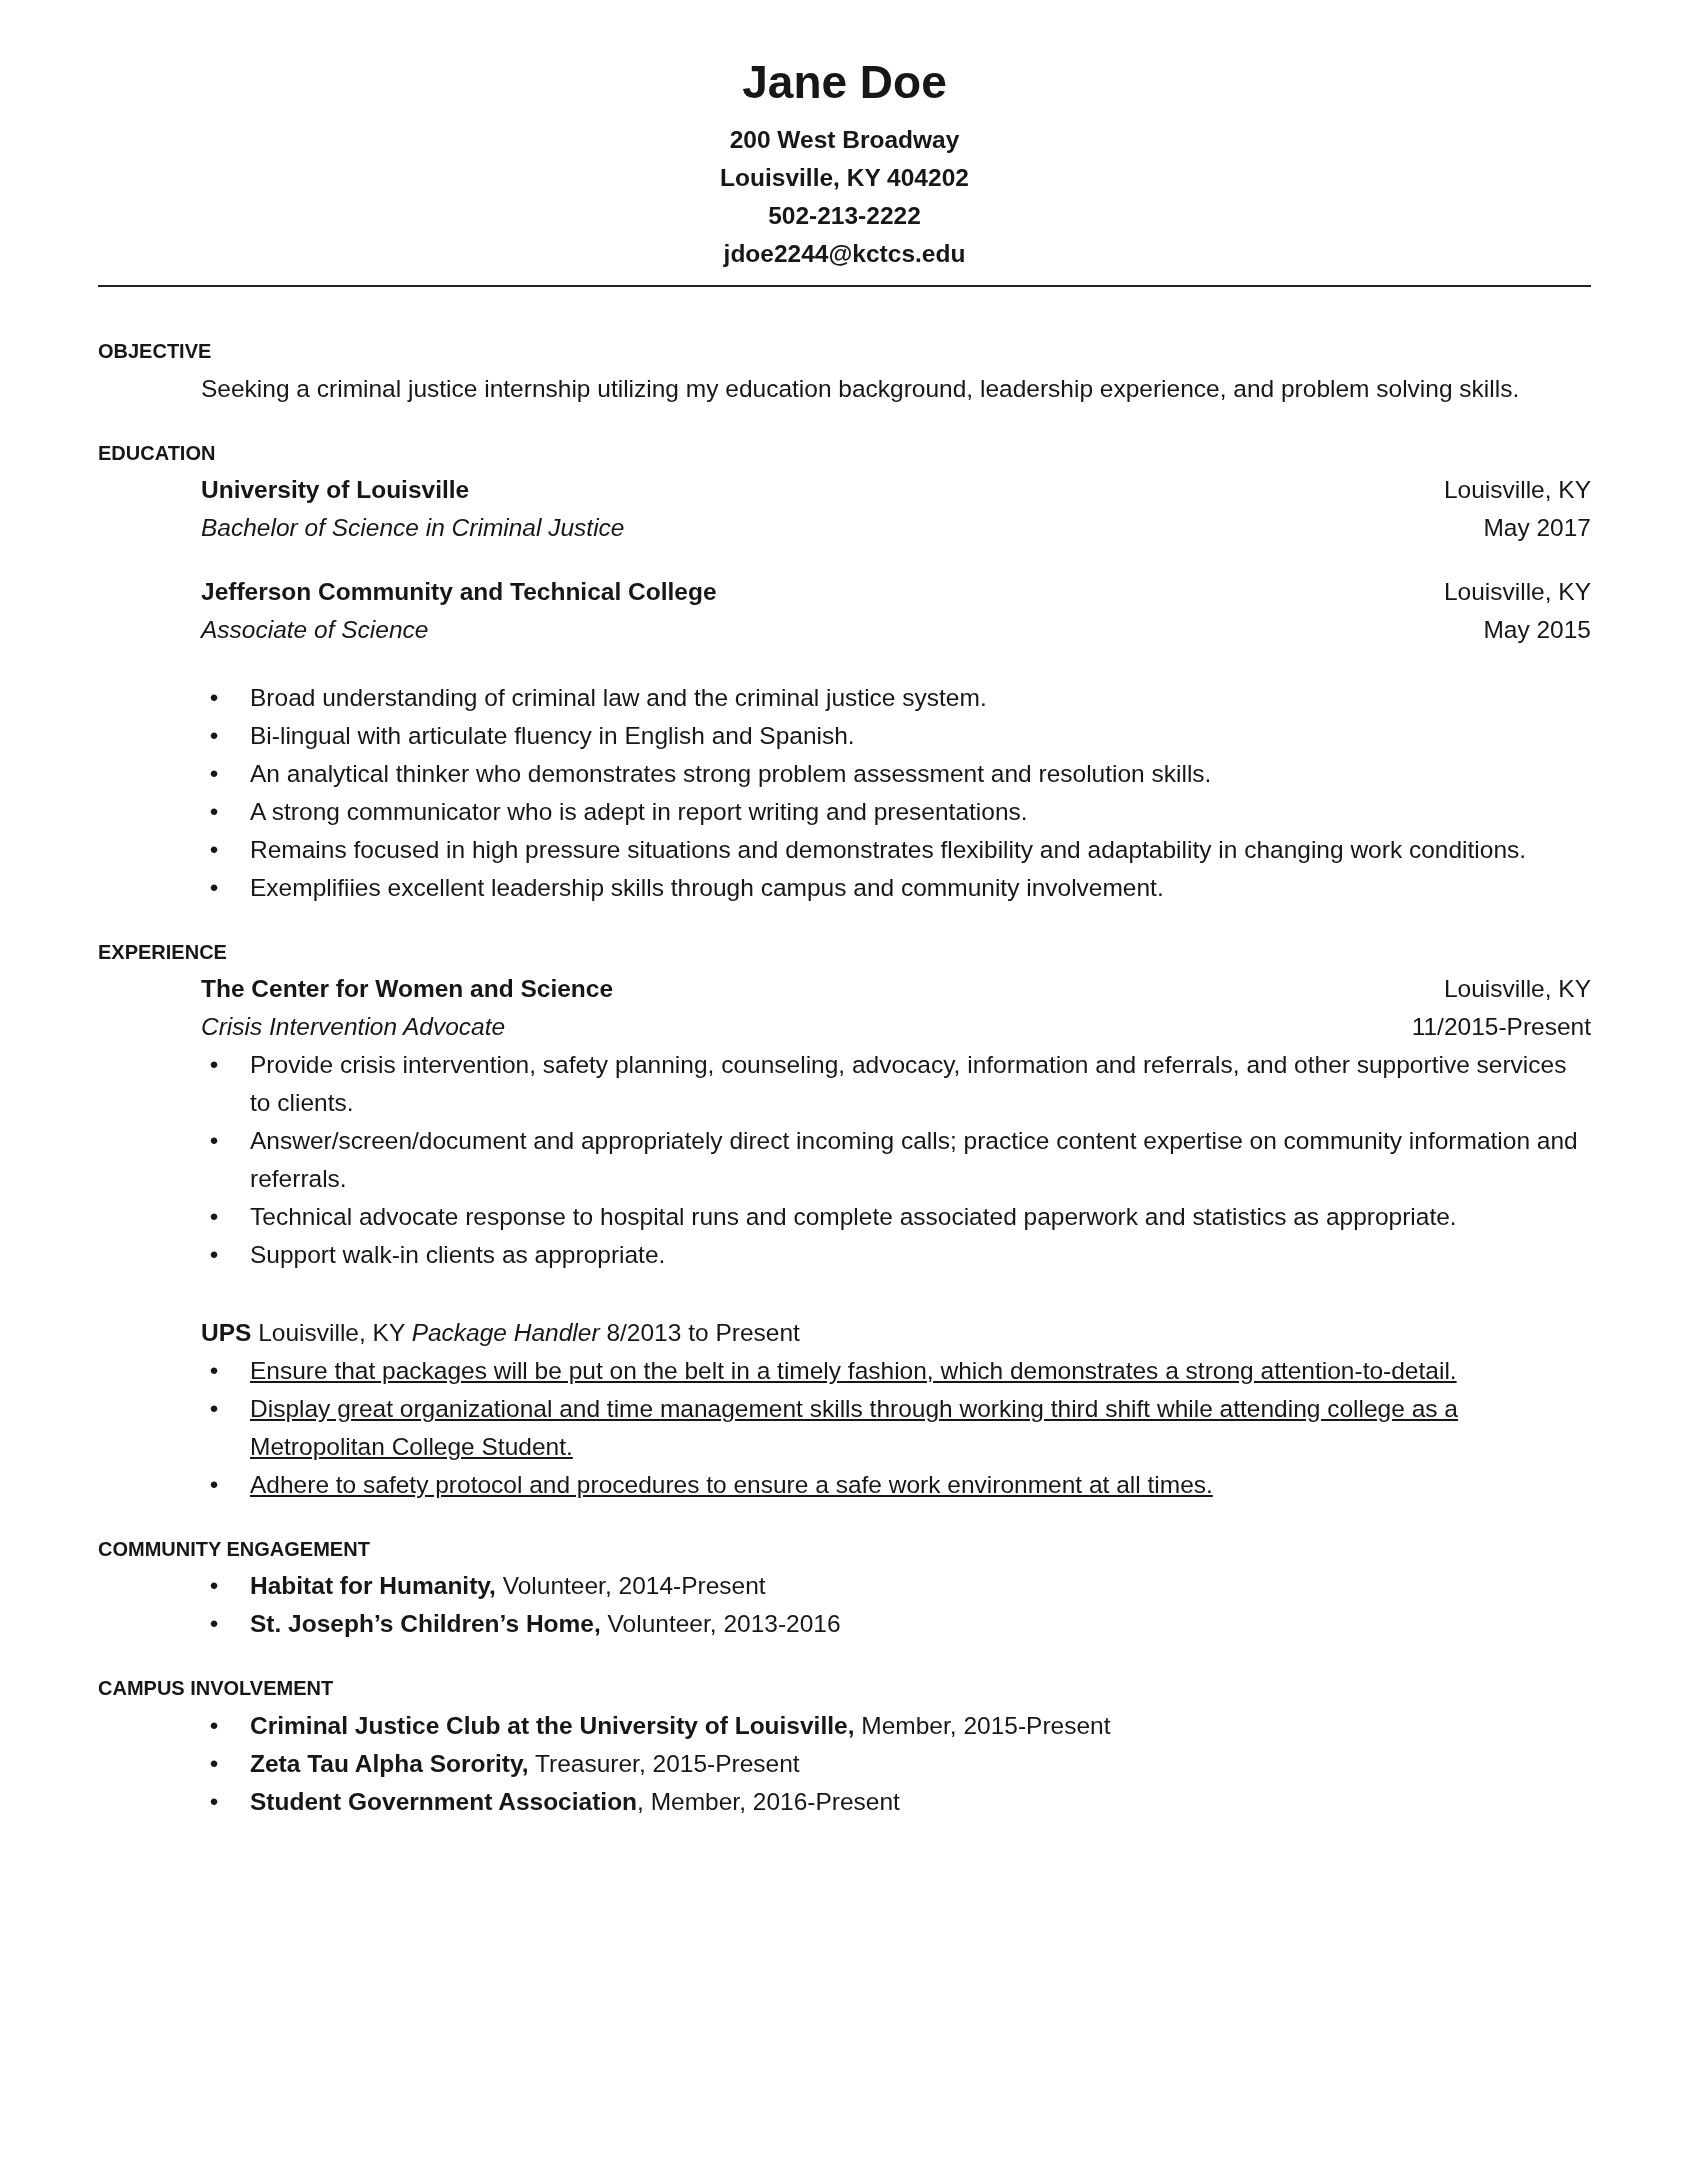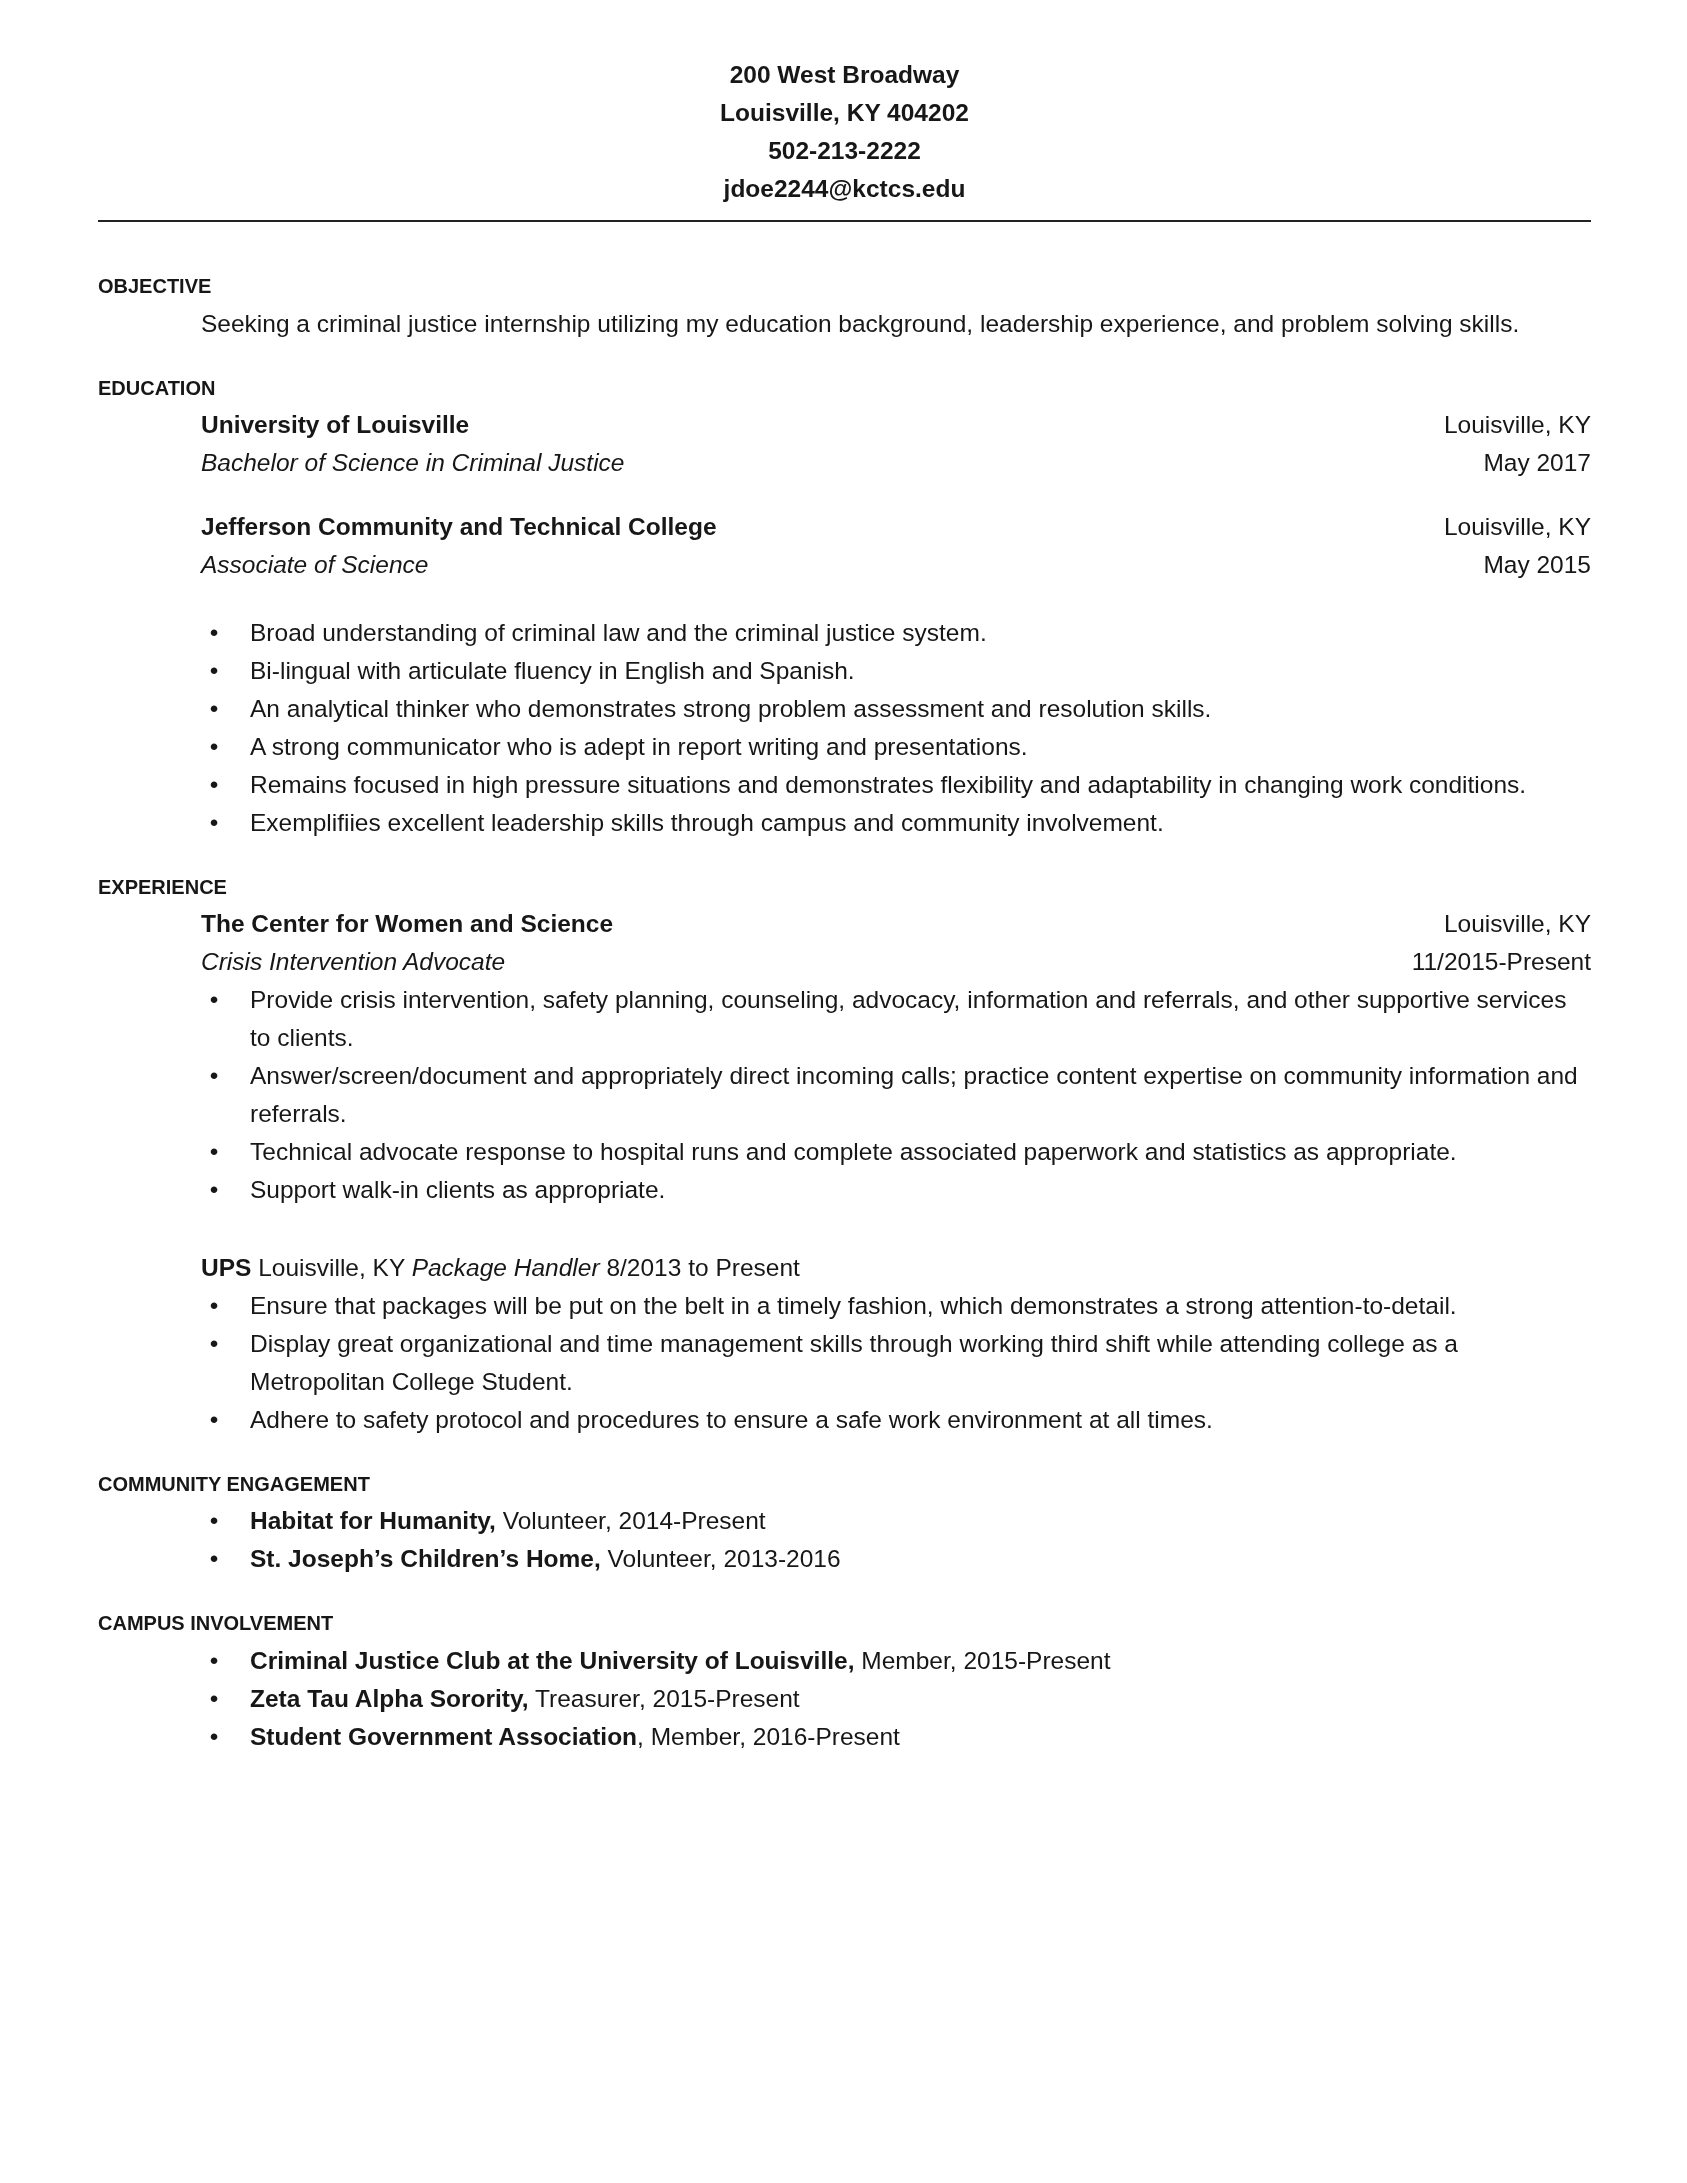--- a/index.html
+++ b/index.html
@@ -28,28 +28,29 @@
 
   .indent { margin-left: 103px; margin-top: 0; margin-bottom: 0; }
   .row { display: flex; justify-content: space-between; align-items: flex-end; }
   .entry + .entry { margin-top: 26px; }
 
   ul.bullets { list-style: none; margin: 0 0 0 103px; padding: 0; }
   ul.bullets li { position: relative; padding-left: 49px; }
   ul.bullets li::before { content: "\2022"; position: absolute; left: 8.7px; }
 
   .ups-line { margin-top: 40px; }
-  .ups-bullets { margin-top: 37px; }
+  .ups-bullets { margin-top: 37px; text-decoration: underline; }
 </style>
 </head>
 <body>
 
 <div class="page">
 
   <header class="header">
+    <div class="name">Jane Doe</div>
     <div class="contact-line">200 West Broadway</div>
     <div class="contact-line">Louisville, KY 404202</div>
     <div class="contact-line">502-213-2222</div>
     <div class="contact-line">jdoe2244@kctcs.edu</div>
   </header>
 
   <div class="rule"></div>
 
   <section class="section-first">
     <h2 class="heading">OBJECTIVE</h2>

